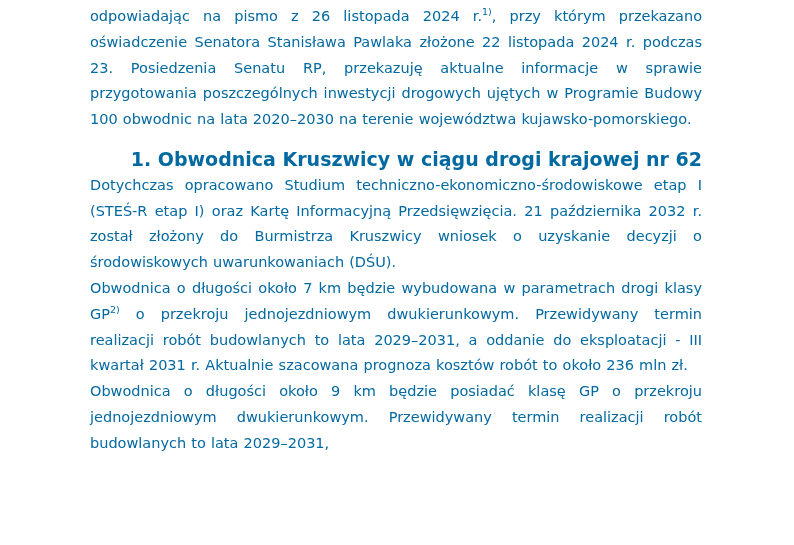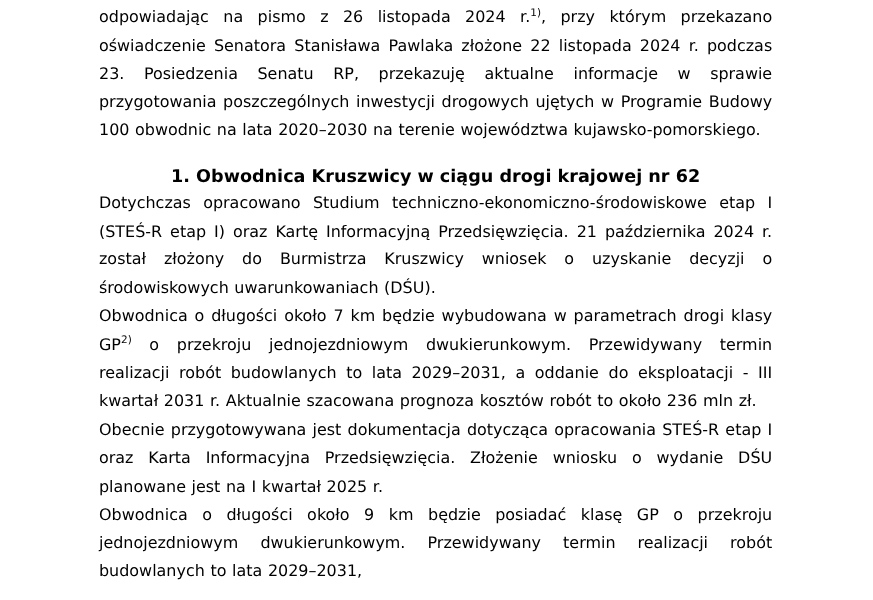--- a/index.html
+++ b/index.html
@@ -9,54 +9,53 @@
     background: #ffffff;
   }
   .page {
     position: relative;
     width: 794px;
     height: 545px;
     box-sizing: border-box;
     padding: 4px 92px 0 90px;
     overflow: hidden;
     background: #ffffff;
-    color: #000000;
+    color: #0369a1;
     font-family: "DejaVu Sans", "Liberation Sans", sans-serif;
   }
   .para {
     margin: 0;
     font-size: 14.5px;
     line-height: 25.8px;
     text-align: justify;
     word-spacing: 0.5px;
   }
   .heading {
     margin: 14px 0 0 0;
-    font-size: 16px;
+    font-size: 19px;
     line-height: 25.8px;
     font-weight: bold;
-    text-align: center;
+    text-align: right;
   }
   sup.fnref {
     font-size: 9.5px;
     line-height: 0;
     vertical-align: super;
   }
 </style>
 </head>
 <body>
 
 <div class="page">
 
   <p class="para"><span>odpowiadając na pismo z 26 listopada 2024 r.</span><sup class="fnref">1)</sup><span>, przy którym przekazano oświadczenie Senatora Stanisława Pawlaka złożone 22 listopada 2024 r. podczas 23. Posiedzenia Senatu RP, przekazuję aktualne informacje w sprawie przygotowania poszczególnych inwestycji drogowych ujętych w Programie Budowy 100 obwodnic na lata 2020–2030 na terenie województwa kujawsko-pomorskiego.</span></p>
 
   <h2 class="heading">1. Obwodnica Kruszwicy w ciągu drogi krajowej nr 62</h2>
 
-  <p class="para">Dotychczas opracowano Studium techniczno-ekonomiczno-środowiskowe etap I (STEŚ-R etap I) oraz Kartę Informacyjną Przedsięwzięcia. 21 października 2024 r. został złożony do Burmistrza Kruszwicy wniosek o uzyskanie decyzji o środowiskowych uwarunkowaniach (DŚU).</p>
+  <p class="para">Dotychczas opracowano Studium techniczno-ekonomiczno-środowiskowe etap I (STEŚ-R etap I) oraz Kartę Informacyjną Przedsięwzięcia. 21 października 2032 r. został złożony do Burmistrza Kruszwicy wniosek o uzyskanie decyzji o środowiskowych uwarunkowaniach (DŚU).</p>
 
   <p class="para"><span>Obwodnica o długości około 7 km będzie wybudowana w parametrach drogi klasy GP</span><sup class="fnref">2)</sup><span> o przekroju jednojezdniowym dwukierunkowym. Przewidywany termin realizacji robót budowlanych to lata 2029–2031, a oddanie do eksploatacji - III  kwartał 2031 r. Aktualnie szacowana prognoza kosztów robót to około  236  mln zł.</span></p>
 
 
-  <p class="para">Obecnie przygotowywana jest dokumentacja dotycząca opracowania STEŚ-R etap I oraz Karta Informacyjna Przedsięwzięcia. Złożenie wniosku o wydanie DŚU planowane jest na I kwartał 2025 r.</p>
 
   <p class="para">Obwodnica o długości około 9 km będzie posiadać  klasę GP o przekroju jednojezdniowym dwukierunkowym. Przewidywany termin realizacji robót budowlanych to lata 2029–2031,</p>
 
 </div>
 
 </body></html>

